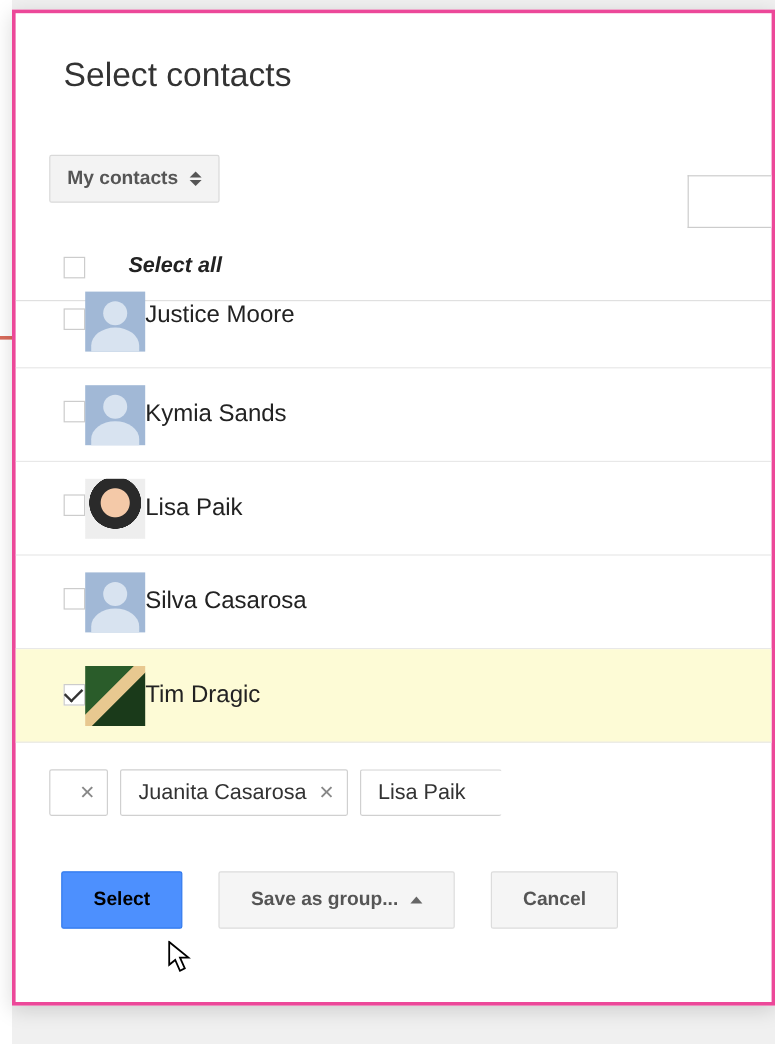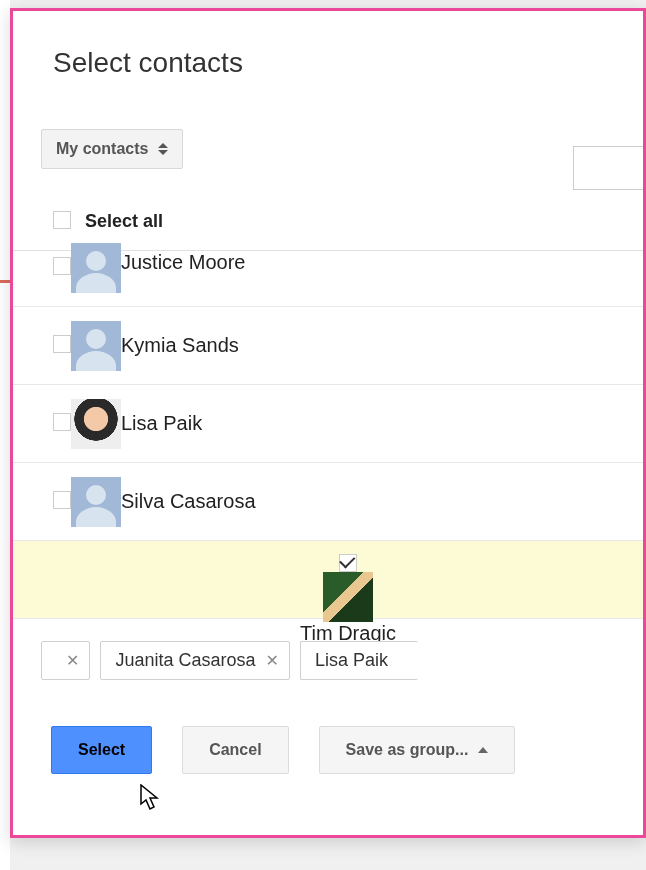--- a/index.html
+++ b/index.html
@@ -75,23 +75,24 @@
       right: 0;
       top: 135px;
       width: 70px;
       height: 44px;
       border: 1px solid #ccc;
       border-right: none;
       background: #fff;
     }
     .select-all-row {
       display: flex;
-      align-items: flex-start;
+      align-items: flex-end;
       padding: 42px 0 18px 40px;
-      gap: 14px;
+      gap: 36px;
+      font-style: italic;
     }
     .checkbox {
       width: 18px;
       height: 18px;
       border: 1px solid #ccc;
       background: #fff;
       display: inline-flex;
       align-items: center;
       justify-content: center;
       cursor: pointer;
@@ -125,21 +126,20 @@
       align-items: flex-start;
     }
     .contact-row.first .checkbox-wrap {
       padding-top: 6px;
     }
     .contact-row.first .avatar {
       margin-top: -8px;
     }
     .contact-row.selected {
       background: #fdfbd6;
-      flex-direction: column;
     }
     .checkbox-wrap {
       width: 18px;
     }
     .avatar {
       width: 50px;
       height: 50px;
       background: #a1b8d6;
       position: relative;
       overflow: hidden;
@@ -330,25 +330,25 @@
     <span class="chip truncated">
       <span>Lisa Paik</span>
     </span>
   </div>
 
   <div class="action-row">
     <button class="btn btn-primary">
       <span>Select</span>
     </button>
     <button class="btn btn-secondary">
-      <span>Cancel</span>
-    </button>
-    <button class="btn btn-secondary">
       <span>Save as group...</span>
       <span class="up-icon"></span>
     </button>
+    <button class="btn btn-secondary">
+      <span>Cancel</span>
+    </button>
   </div>
 
 </div>
 
 <svg class="cursor" width="22" height="28" viewBox="0 0 22 28">
   <path d="M1 1 L1 20 L6 16 L10 25 L14 23 L10 14 L17 14 Z" fill="#fff" stroke="#000" stroke-width="1.5"></path>
 </svg>
 
 </body></html>

